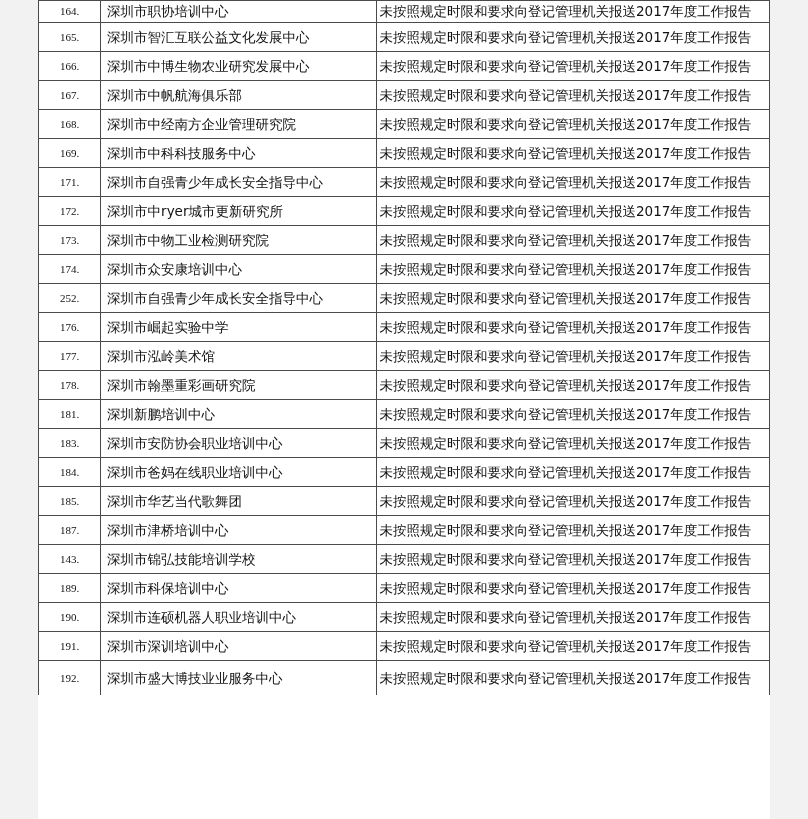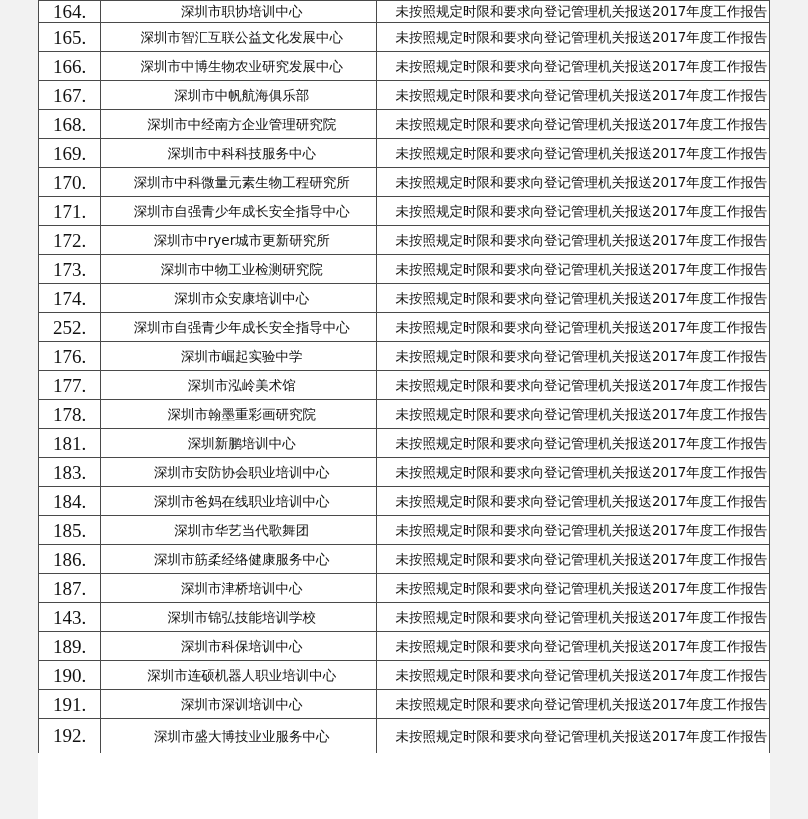--- a/index.html
+++ b/index.html
@@ -42,43 +42,43 @@
     width: 62px;
   }
   .col-name {
     width: 276px;
   }
   .col-reason {
     width: 392px;
   }
   .cell-num {
     text-align: center;
-    font-size: 19px;
+    font-size: 11px;
     color: #111;
     font-family: "Liberation Serif", serif;
     line-height: 27px;
     letter-spacing: 0px;
   }
   .cell-name {
-    text-align: center;
+    text-align: left;
     font-size: 13.5px;
     color: #111;
     font-family: "DejaVu Sans", sans-serif;
     line-height: 27px;
     padding-left: 6px;
     white-space: nowrap;
     overflow: hidden;
   }
   .cell-reason {
     text-align: left;
     font-size: 13.5px;
     color: #111;
     font-family: "DejaVu Sans", sans-serif;
     line-height: 27px;
-    padding-left: 18px;
+    padding-left: 2px;
     white-space: nowrap;
     overflow: hidden;
   }
   
   tr.clipped-top td {
     height: 22px;
   }
   tr.clipped-top .cell-num,
   tr.clipped-top .cell-name,
   tr.clipped-top .cell-reason {
@@ -178,31 +178,20 @@
               <div class="cell-num">169.</div>
             </td>
           <td class="col-name">
               <div class="cell-name">深圳市中科科技服务中心</div>
             </td>
           <td class="col-reason">
               <div class="cell-reason">未按照规定时限和要求向登记管理机关报送2017年度工作报告</div>
             </td>
         </tr>
 
-        <tr>
-          <td class="col-num">
-              <div class="cell-num">170.</div>
-            </td>
-          <td class="col-name">
-              <div class="cell-name">深圳市中科微量元素生物工程研究所</div>
-            </td>
-          <td class="col-reason">
-              <div class="cell-reason">未按照规定时限和要求向登记管理机关报送2017年度工作报告</div>
-            </td>
-        </tr>
 
         <tr>
           <td class="col-num">
               <div class="cell-num">171.</div>
             </td>
           <td class="col-name">
               <div class="cell-name">深圳市自强青少年成长安全指导中心</div>
             </td>
           <td class="col-reason">
               <div class="cell-reason">未按照规定时限和要求向登记管理机关报送2017年度工作报告</div>
@@ -337,31 +326,20 @@
               <div class="cell-num">185.</div>
             </td>
           <td class="col-name">
               <div class="cell-name">深圳市华艺当代歌舞团</div>
             </td>
           <td class="col-reason">
               <div class="cell-reason">未按照规定时限和要求向登记管理机关报送2017年度工作报告</div>
             </td>
         </tr>
 
-        <tr>
-          <td class="col-num">
-              <div class="cell-num">186.</div>
-            </td>
-          <td class="col-name">
-              <div class="cell-name">深圳市筋柔经络健康服务中心</div>
-            </td>
-          <td class="col-reason">
-              <div class="cell-reason">未按照规定时限和要求向登记管理机关报送2017年度工作报告</div>
-            </td>
-        </tr>
 
         <tr>
           <td class="col-num">
               <div class="cell-num">187.</div>
             </td>
           <td class="col-name">
               <div class="cell-name">深圳市津桥培训中心</div>
             </td>
           <td class="col-reason">
               <div class="cell-reason">未按照规定时限和要求向登记管理机关报送2017年度工作报告</div>

